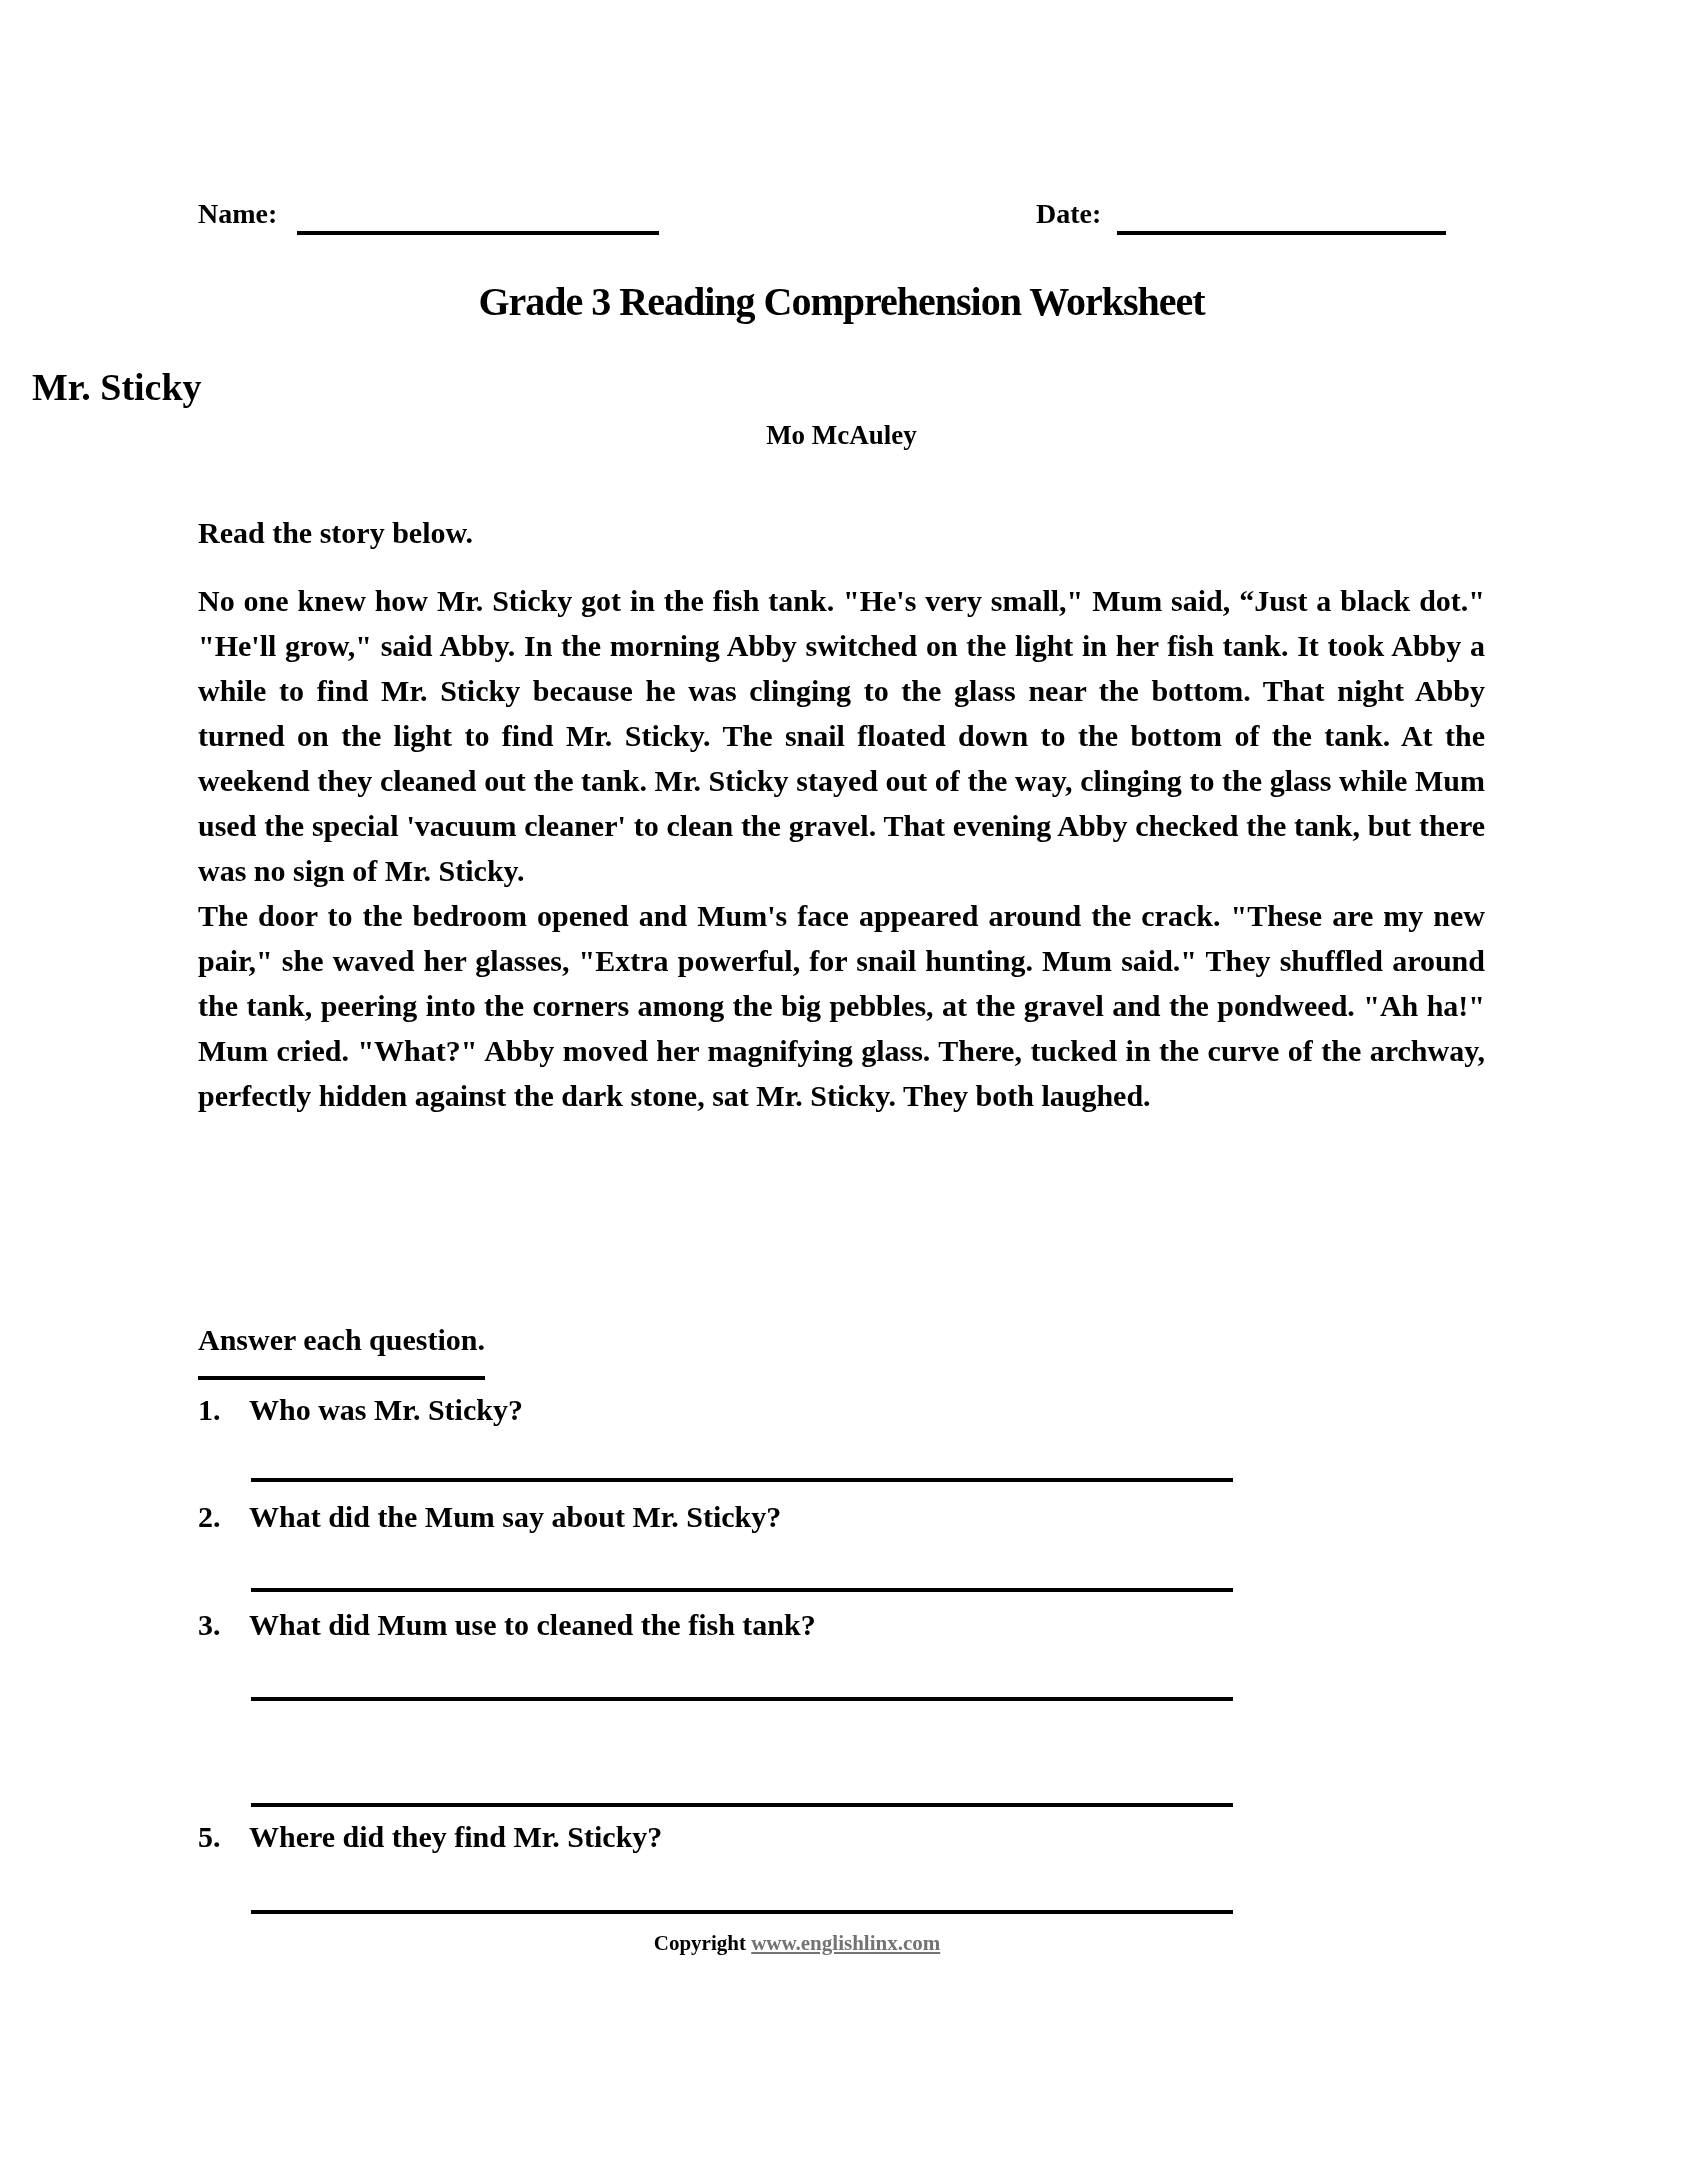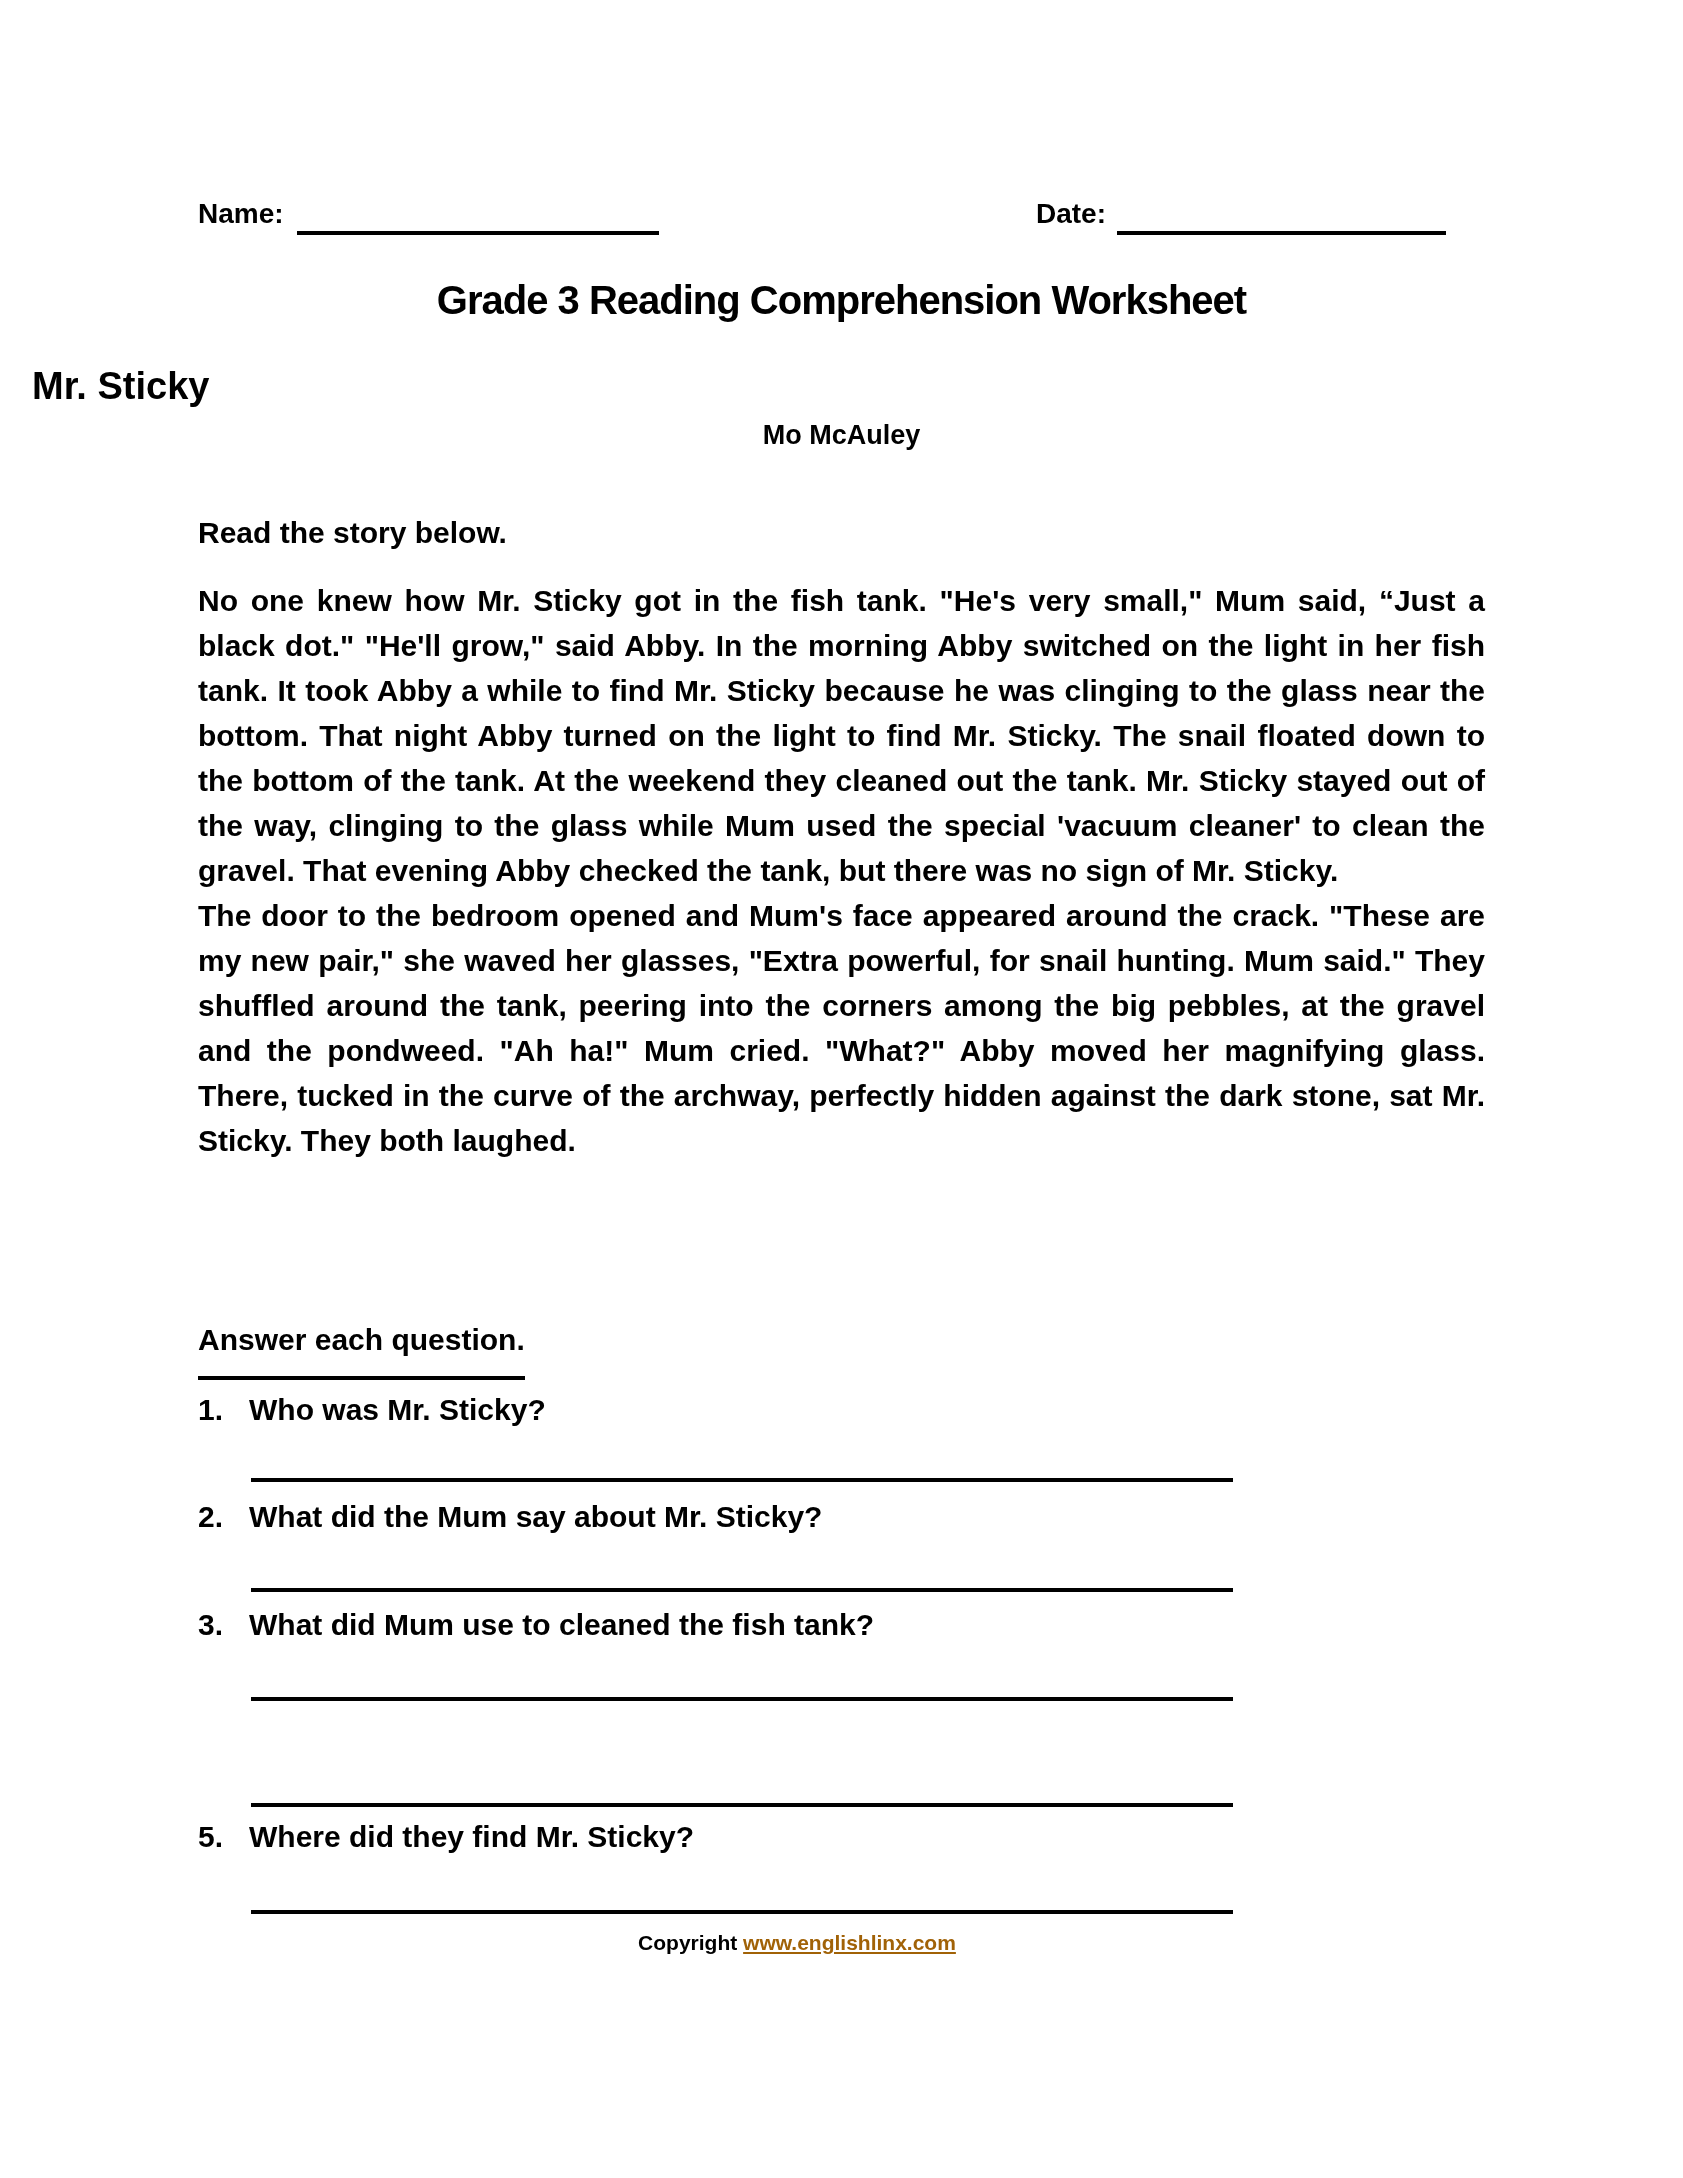--- a/index.html
+++ b/index.html
@@ -1,20 +1,20 @@
 <!DOCTYPE html>
 <html><head>
 <meta charset="utf-8">
 <style>
   html,body{margin:0;padding:0;background:#ffffff;}
   .page{
     position:relative;
     width:1683px;height:2178px;
     background:#ffffff;
-    font-family:Liberation Sans, sans-serif;
+    font-family:Liberation Serif, serif;
     color:#000;
     overflow:hidden;
   }
   .abs{position:absolute;}
 
   
   .field-label{font-size:28px;font-weight:bold;white-space:nowrap;}
   .write-line{height:0;border-top:4px solid #000;}
 
   
@@ -34,21 +34,21 @@
   
   .answer-instruction{left:198px;top:1323px;font-size:30px;font-weight:bold;}
   .answer-instruction span{border-bottom:4px solid #000;padding-bottom:20px;}
   .question{left:198px;font-size:30px;font-weight:bold;white-space:nowrap;}
   .q-num{display:inline-block;width:51px;}
   .answer-line{left:251px;width:982px;}
 
   
   .footer{left:0;top:1931px;width:1594px;text-align:center;
     font-size:21px;font-weight:bold;}
-  .footer a{color:#a16207;text-decoration:underline;}
+  .footer a{color:#737373;text-decoration:underline;}
 </style>
 </head>
 <body>
 
 <div class="page">
 
   <div class="abs field-label" style="left:198px;top:198px;">Name:</div>
   <div class="abs write-line" style="left:297px;top:231px;width:362px;"></div>
 
   <div class="abs field-label" style="left:1036px;top:198px;">Date:</div>

